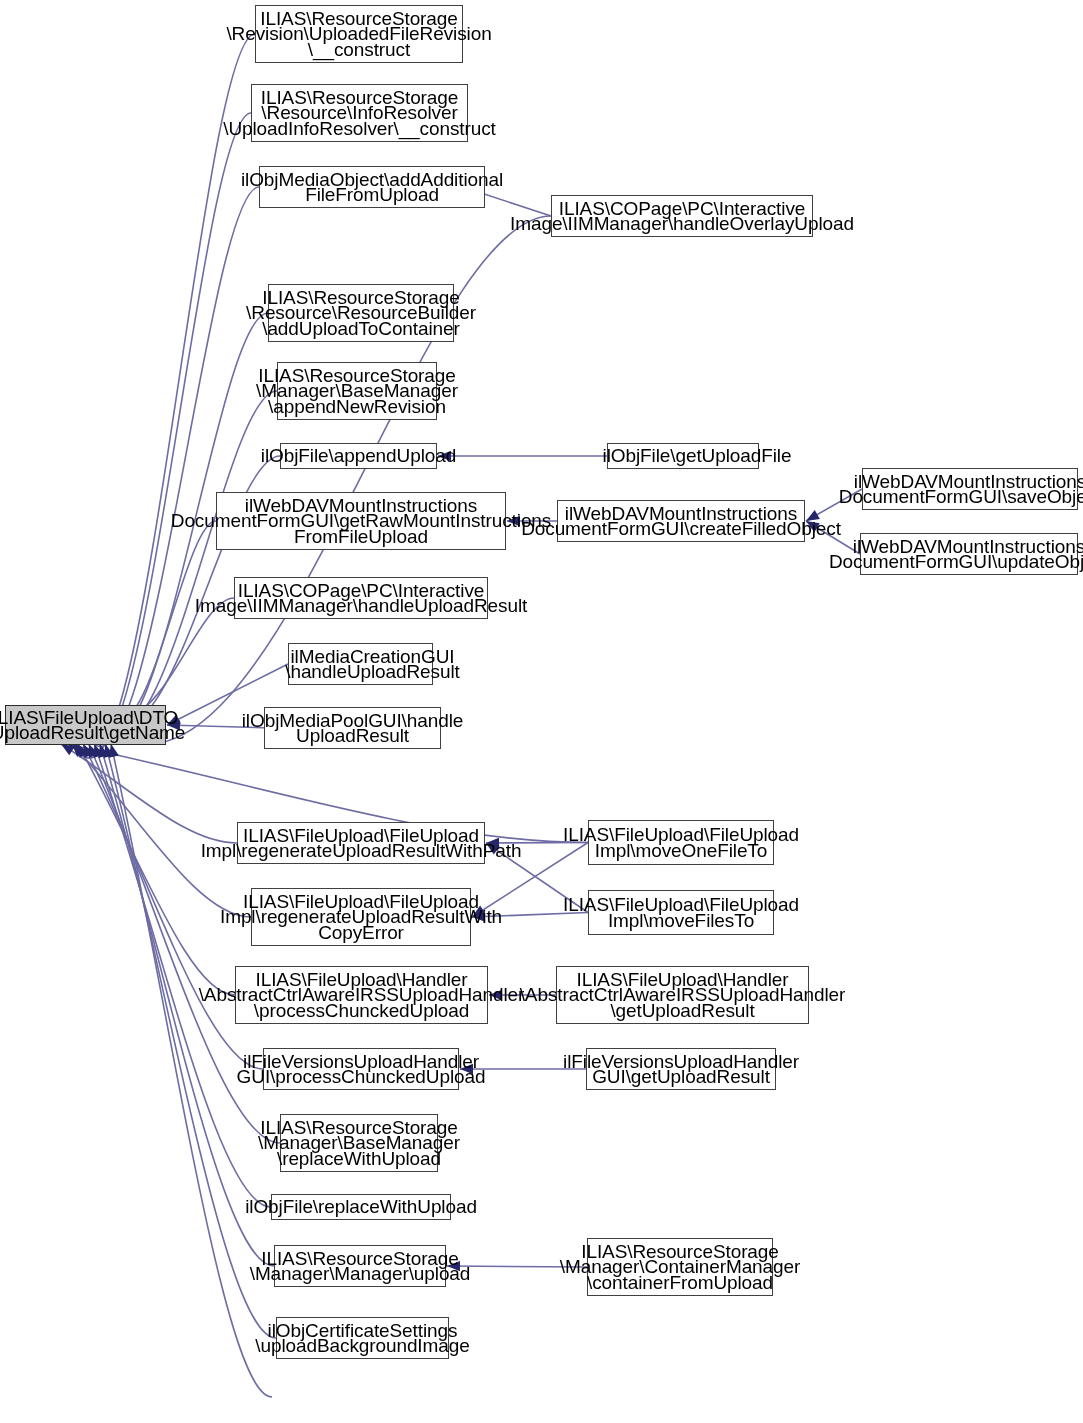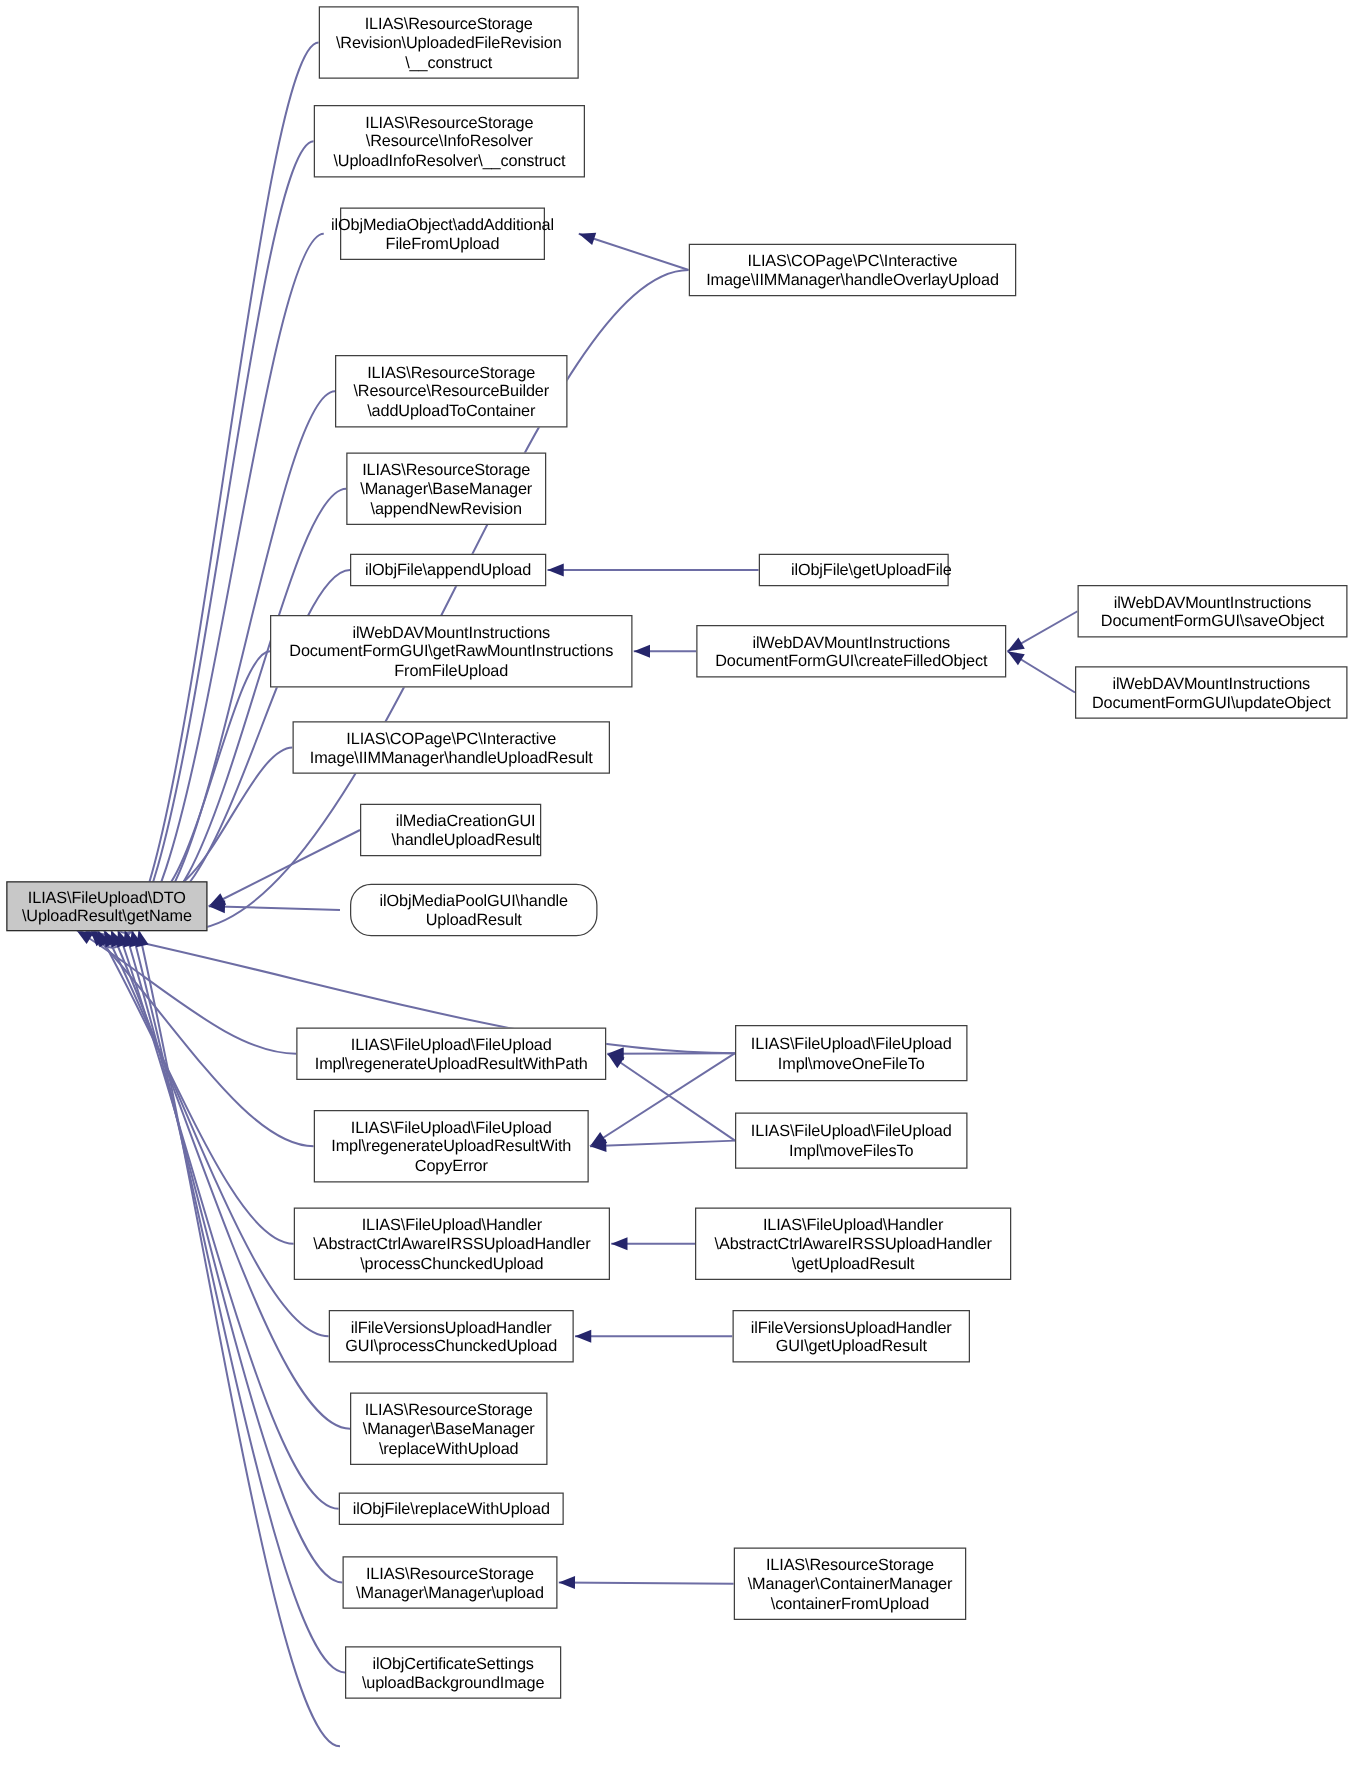--- a/index.html
+++ b/index.html
@@ -1,21 +1,21 @@
 <!DOCTYPE html>
 <html><head>
 <meta charset="utf-8">
 <style>
   html,body{margin:0;padding:0;background:#ffffff;}
   #canvas{position:relative;width:1083px;height:1423px;background:#ffffff;
           font-family:"Liberation Sans","DejaVu Sans",sans-serif;overflow:hidden;}
   #edges{position:absolute;left:0;top:0;width:1083px;height:1423px;}
   .node{position:absolute;box-sizing:border-box;border:1px solid #404040;
         background:#ffffff;display:flex;align-items:center;justify-content:center;
-        text-align:center;color:#000000;font-size:13px;line-height:15.5px;
+        text-align:center;color:#000000;font-size:19px;line-height:15.5px;
         letter-spacing:-0.1px;white-space:pre-line;padding:1px 3px;}
   .node.root{background:#c8c8c8;border:1px solid #2b2b2b;}
 </style>
 </head>
 <body>
 
 <div id="canvas">
   <svg id="edges" viewBox="0 0 1083 1423" xmlns="http://www.w3.org/2000/svg">
       <path d="M255,34 C197.1,34 135.34,988.24 62,706" fill="none" stroke="#6d6da4" stroke-width="1.6"></path>
       <polygon points="62,706 60.23660843320441,719.8899406111817 70.30233066623883,717.2743649714045" fill="#26266b"></polygon>
@@ -85,21 +85,21 @@
       <polygon points="111,744 108.755125113856,757.8202943798444 118.9056384478574,755.5559889551591" fill="#26266b"></polygon>
     </svg>
 <div class="node root" style="left: 5px; top: 705px; width: 161px; height: 40px;">ILIAS\FileUpload\DTO
 \UploadResult\getName</div>
     <div class="node" style="left: 255px; top: 5px; width: 208px; height: 58px;">ILIAS\ResourceStorage
 \Revision\UploadedFileRevision
 \__construct</div>
     <div class="node" style="left: 251px; top: 84px; width: 217px; height: 58px;">ILIAS\ResourceStorage
 \Resource\InfoResolver
 \UploadInfoResolver\__construct</div>
-    <div class="node" style="left: 272px; top: 166px; width: 164px; height: 42px;">ilObjMediaObject\addAdditional
+    <div class="node" style="left: 259px; top: 166px; width: 226px; height: 42px;">ilObjMediaObject\addAdditional
 FileFromUpload</div>
     <div class="node" style="left: 551px; top: 195px; width: 262px; height: 42px;">ILIAS\COPage\PC\Interactive
 Image\IIMManager\handleOverlayUpload</div>
     <div class="node" style="left: 268px; top: 284px; width: 186px; height: 58px;">ILIAS\ResourceStorage
 \Resource\ResourceBuilder
 \addUploadToContainer</div>
     <div class="node" style="left: 277px; top: 362px; width: 160px; height: 58px;">ILIAS\ResourceStorage
 \Manager\BaseManager
 \appendNewRevision</div>
     <div class="node" style="left: 280px; top: 443px; width: 157px; height: 26px;">ilObjFile\appendUpload</div>
@@ -110,21 +110,21 @@
     <div class="node" style="left: 557px; top: 500px; width: 248px; height: 42px;">ilWebDAVMountInstructions
 DocumentFormGUI\createFilledObject</div>
     <div class="node" style="left: 862px; top: 468px; width: 216px; height: 42px;">ilWebDAVMountInstructions
 DocumentFormGUI\saveObject</div>
     <div class="node" style="left: 860px; top: 533px; width: 218px; height: 42px;">ilWebDAVMountInstructions
 DocumentFormGUI\updateObject</div>
     <div class="node" style="left: 234px; top: 577px; width: 254px; height: 42px;">ILIAS\COPage\PC\Interactive
 Image\IIMManager\handleUploadResult</div>
     <div class="node" style="left: 288px; top: 643px; width: 145px; height: 42px; padding-left: 27px;">ilMediaCreationGUI
 \handleUploadResult</div>
-    <div class="node" style="left: 280px; top: 707px; width: 198px; height: 42px; border-radius: 17px;">ilObjMediaPoolGUI\handle
+    <div class="node" style="left: 264px; top: 707px; width: 177px; height: 42px;">ilObjMediaPoolGUI\handle
 UploadResult</div>
     <div class="node" style="left: 237px; top: 822px; width: 248px; height: 42px;">ILIAS\FileUpload\FileUpload
 Impl\regenerateUploadResultWithPath</div>
     <div class="node" style="left: 588px; top: 820px; width: 186px; height: 45px;">ILIAS\FileUpload\FileUpload
 Impl\moveOneFileTo</div>
     <div class="node" style="left: 251px; top: 888px; width: 220px; height: 58px;">ILIAS\FileUpload\FileUpload
 Impl\regenerateUploadResultWith
 CopyError</div>
     <div class="node" style="left: 588px; top: 890px; width: 186px; height: 45px;">ILIAS\FileUpload\FileUpload
 Impl\moveFilesTo</div>

